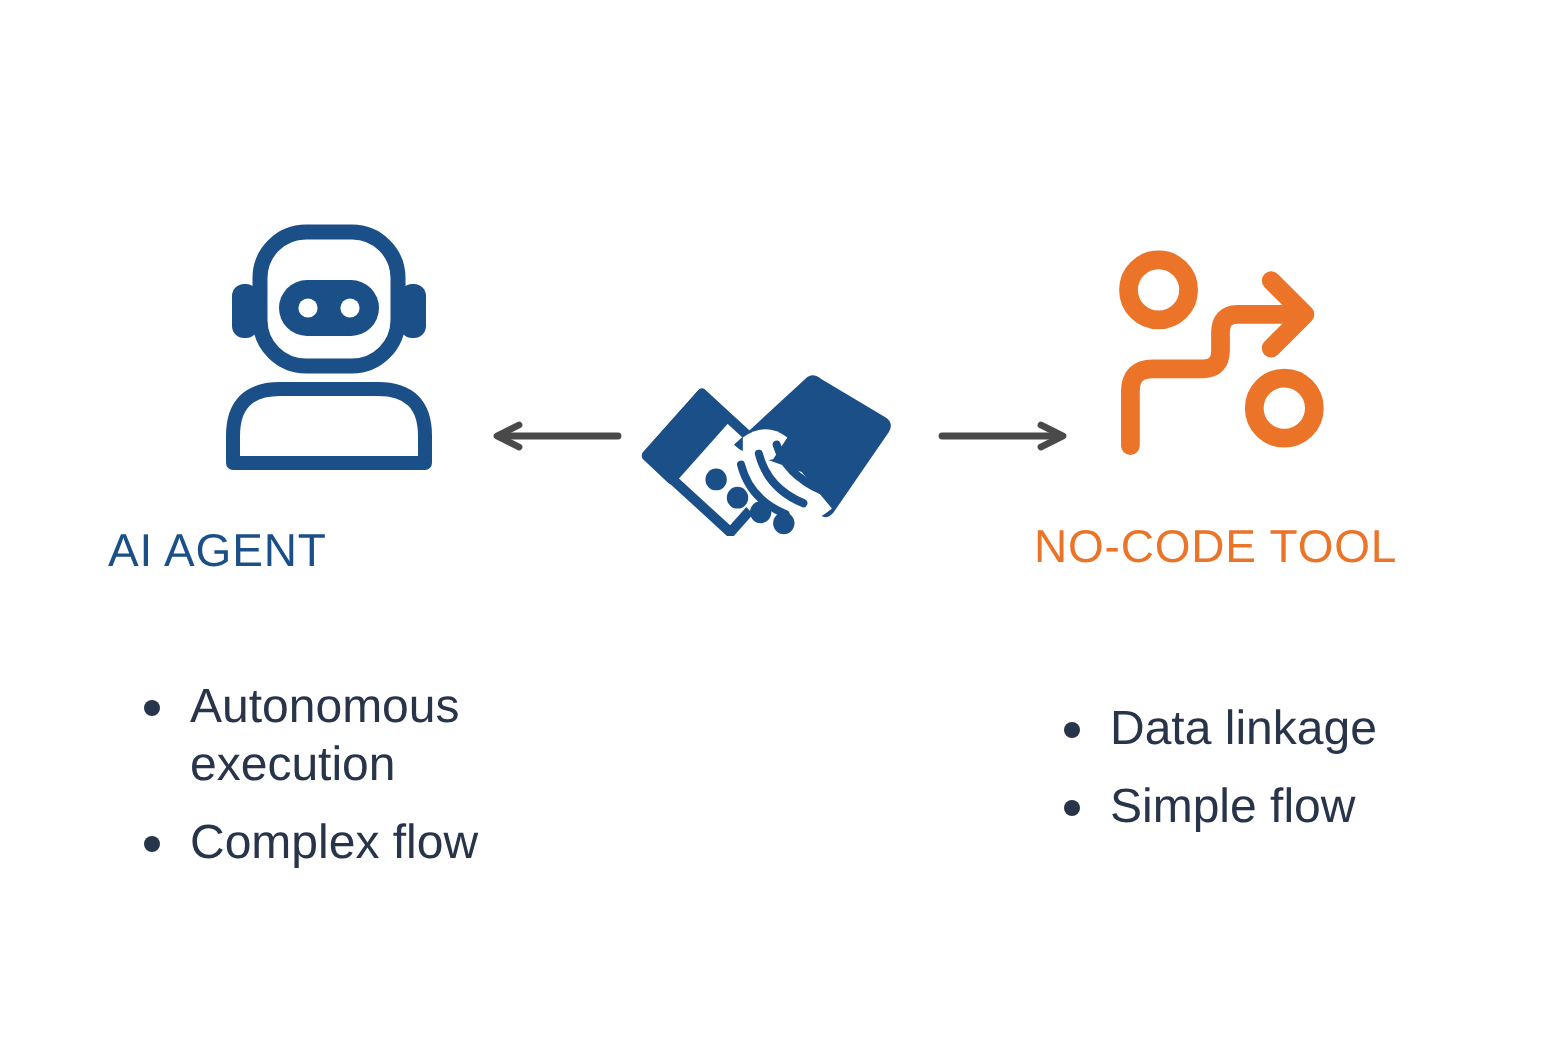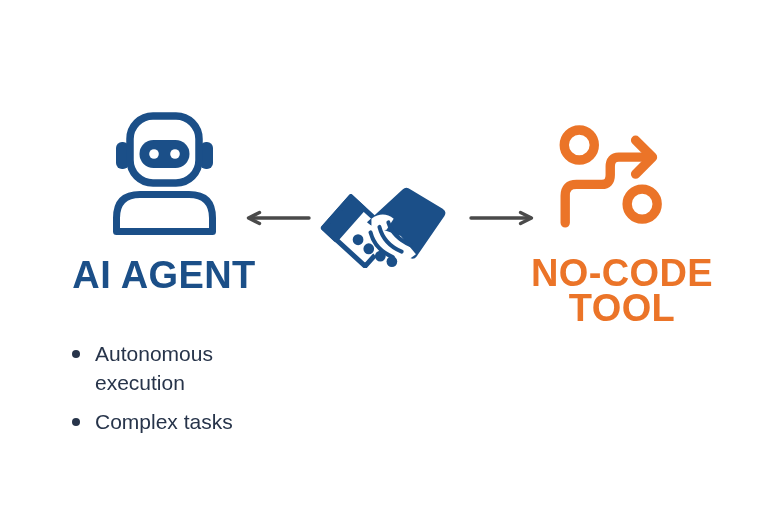--- a/index.html
+++ b/index.html
@@ -15,33 +15,33 @@
     background:#ffffff;
   }
   .canvas{
     position:relative;
     width:780px;height:520px;
     background:var(--bg);
     overflow:hidden;
   }
   .abs{position:absolute;}
   .title{
-    font-weight:700;
-    font-size:38px;
+    font-weight:400;
+    font-size:23px;
     line-height:35px;
-    text-align:center;
+    text-align:left;
     letter-spacing:.4px;
   }
   .title-left{left:54px;top:258px;width:220px;color:var(--blue);}
   .title-right{left:517px;top:256px;width:210px;color:var(--orange);}
   ul.bullets{list-style:none;}
   ul.bullets li{
     display:flex;
     align-items:flex-start;
-    font-size:21px;
+    font-size:24px;
     line-height:29px;
     color:var(--text);
     margin-bottom:10px;
   }
   .dot{
     flex:none;
     width:8px;height:8px;
     border-radius:50%;
     background:var(--text);
     margin:11px 15px 0 0;
@@ -76,21 +76,21 @@
 
   <div class="abs title title-left">AI AGENT</div>
 
   <ul class="abs bullets list-left">
     <li>
       <span class="dot"></span>
       <span>Autonomous execution</span>
     </li>
     <li>
       <span class="dot"></span>
-      <span>Complex tasks</span>
+      <span>Complex flow</span>
     </li>
   </ul>
 
   <svg class="abs arrow-left" width="70" height="16" viewBox="0 0 70 16" aria-hidden="true">
     <path d="M67 8 L8 8" stroke="#4a4a4a" stroke-width="3.4" stroke-linecap="round" fill="none"></path>
     <path d="M17.5 2.5 L6.5 8 L17.5 13.5" stroke="#4a4a4a" stroke-width="3.4" stroke-linecap="round" stroke-linejoin="round" fill="none"></path>
   </svg>
 
   <svg class="abs icon-handshake" width="130" height="84" viewBox="0 0 146 92" preserveAspectRatio="none" aria-hidden="true">
 
@@ -121,14 +121,24 @@
 
   <svg class="abs icon-flow" width="122" height="122" viewBox="0 0 130 130" aria-hidden="true">
     <circle cx="28" cy="33" r="16" fill="none" stroke="#eb7428" stroke-width="10"></circle>
     <circle cx="95" cy="96" r="16" fill="none" stroke="#eb7428" stroke-width="10"></circle>
     <path d="M13 116 L13 87 Q13 75 25 75 L52 75 Q61 75 61 65 L61 56 Q61 46 70 46 L100 46" fill="none" stroke="#eb7428" stroke-width="10" stroke-linecap="round" stroke-linejoin="round"></path>
     <path d="M88 28 L106 46 L88 64" fill="none" stroke="#eb7428" stroke-width="10" stroke-linecap="round" stroke-linejoin="round"></path>
   </svg>
 
   <div class="abs title title-right">NO-CODE TOOL</div>
 
+  <ul class="abs bullets list-right">
+    <li>
+      <span class="dot"></span>
+      <span>Data linkage</span>
+    </li>
+    <li>
+      <span class="dot"></span>
+      <span>Simple flow</span>
+    </li>
+  </ul>
 
 </div>
 
 </body></html>

